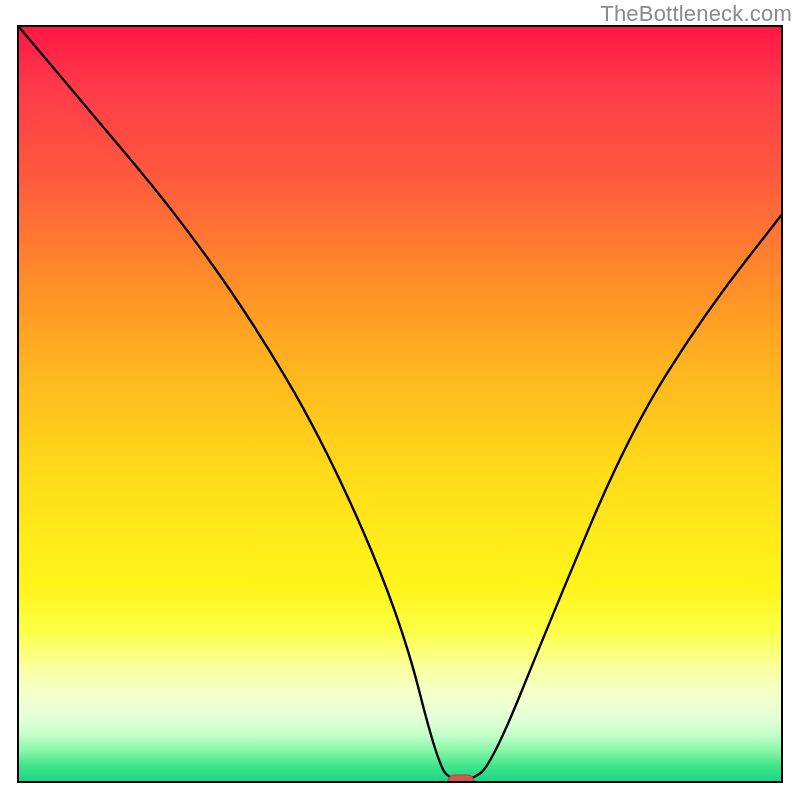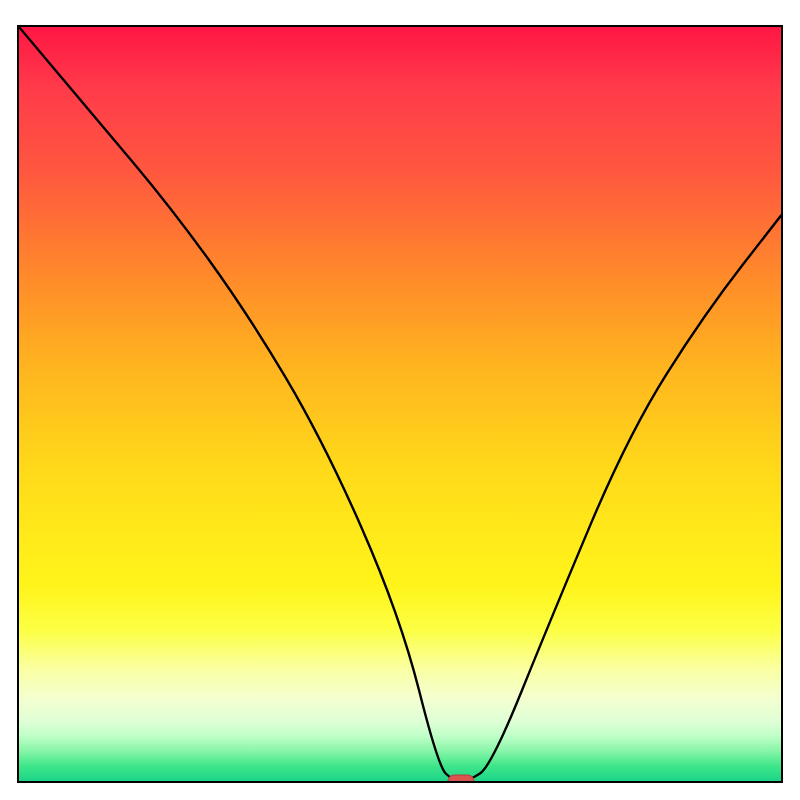--- a/index.html
+++ b/index.html
@@ -73,20 +73,21 @@
   .marker {
     fill: #d9534f;
     stroke: #b73e3a;
     stroke-width: 1;
   }
 </style>
 </head>
 <body>
 
 <div class="canvas">
+  <div class="watermark">TheBottleneck.com</div>
   <div class="plot-border">
     <div class="gradient"></div>
     <svg class="svg-stage" viewBox="0 0 762 754" preserveAspectRatio="none">
       <path class="curve" d="M 0.0 0.0 Q 0.0 0.0 38.1 45.2 Q 76.2 90.5 114.3 135.7 Q 152.4 181.0 190.5 233.7 Q 228.6 286.5 266.7 350.6 Q 304.8 414.7 342.9 501.4 Q 381.0 588.1 400.1 663.5 Q 419.1 738.9 426.7 746.5 Q 434.3 754.0 442.0 754.0 Q 449.6 754.0 461.0 746.5 Q 472.4 738.9 502.9 663.5 Q 533.4 588.1 571.5 497.6 Q 609.6 407.2 647.7 346.8 Q 685.8 286.5 723.9 237.5 T 762.0 188.5"></path>
       <rect class="marker" x="429.0" y="748.0" width="26" height="12" rx="6" ry="6"></rect>
     </svg>
   </div>
 </div>
 
 </body></html>

